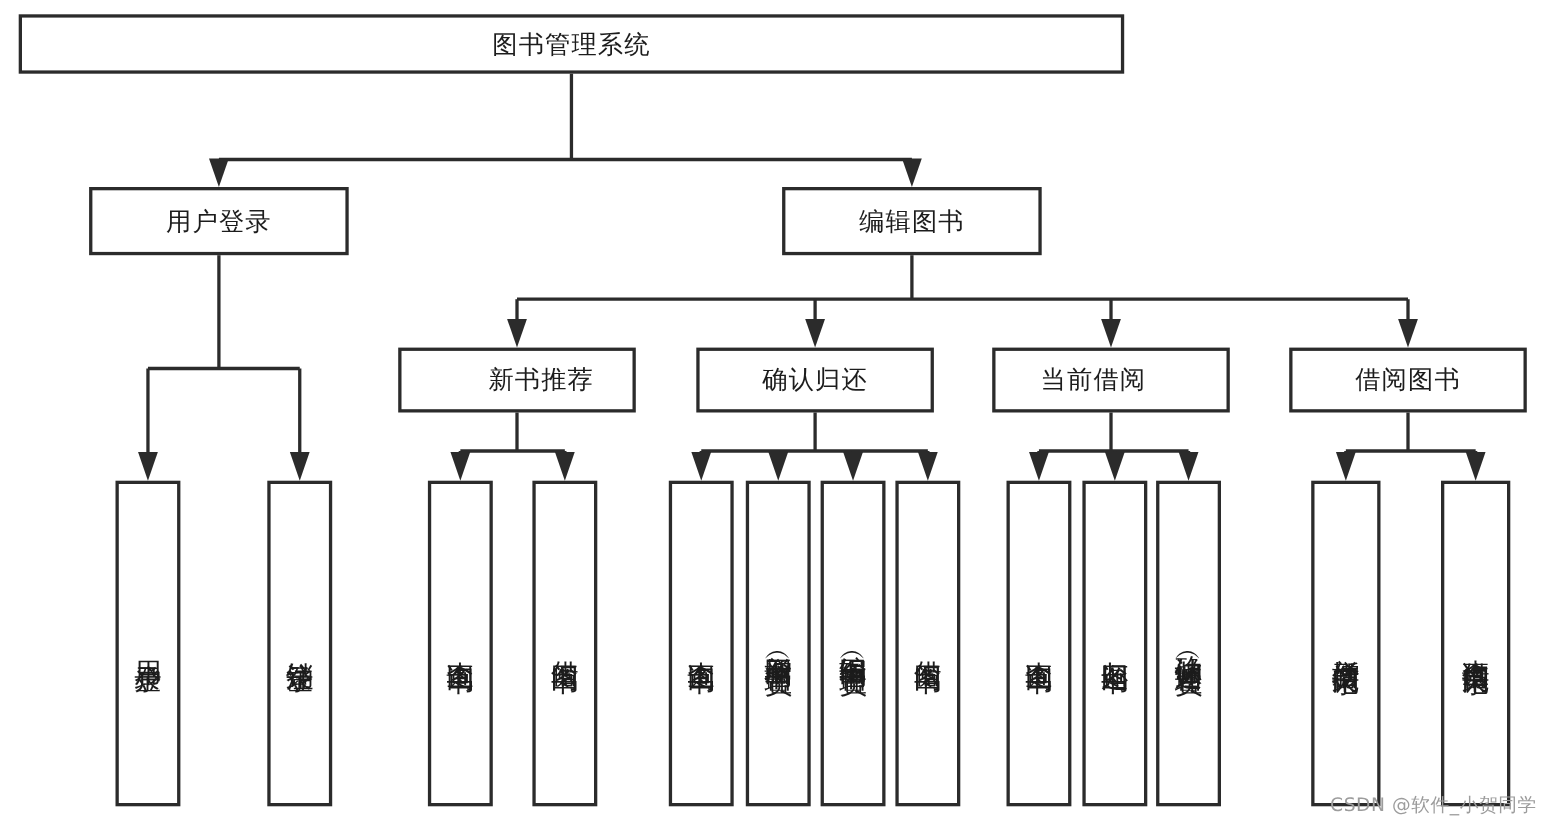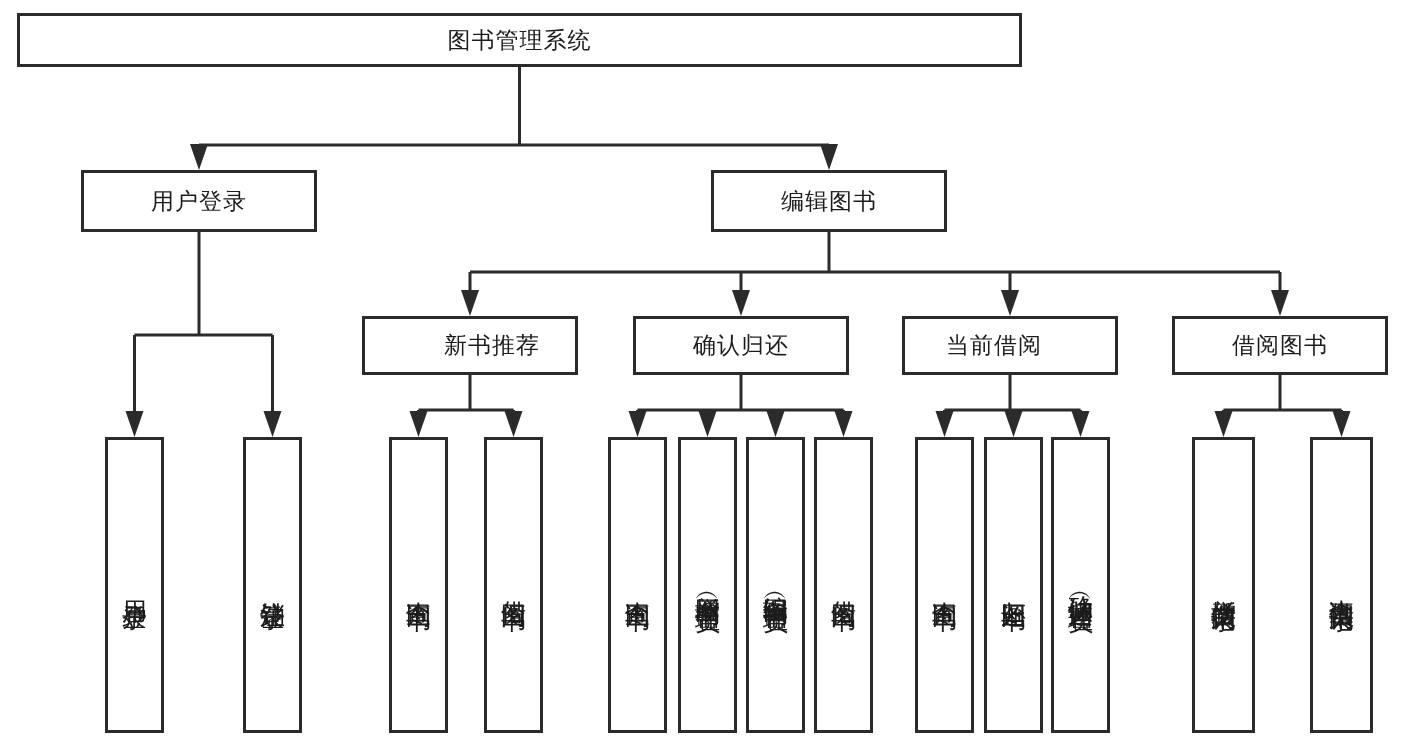--- a/index.html
+++ b/index.html
@@ -170,13 +170,14 @@
         <div class="node-label-v">确认归还（管理员）</div>
       </div>
       <div class="node-box" style="left: 1192px; top: 437px; width: 63px; height: 296px;">
         <div class="node-label-v">新增借阅记录</div>
       </div>
       <div class="node-box" style="left: 1310px; top: 437px; width: 63px; height: 296px;">
         <div class="node-label-v">查询借阅记录</div>
       </div>
     </div>
 
+  <div class="watermark">CSDN @软件_小贺同学</div>
 </div>
 
 </body></html>

